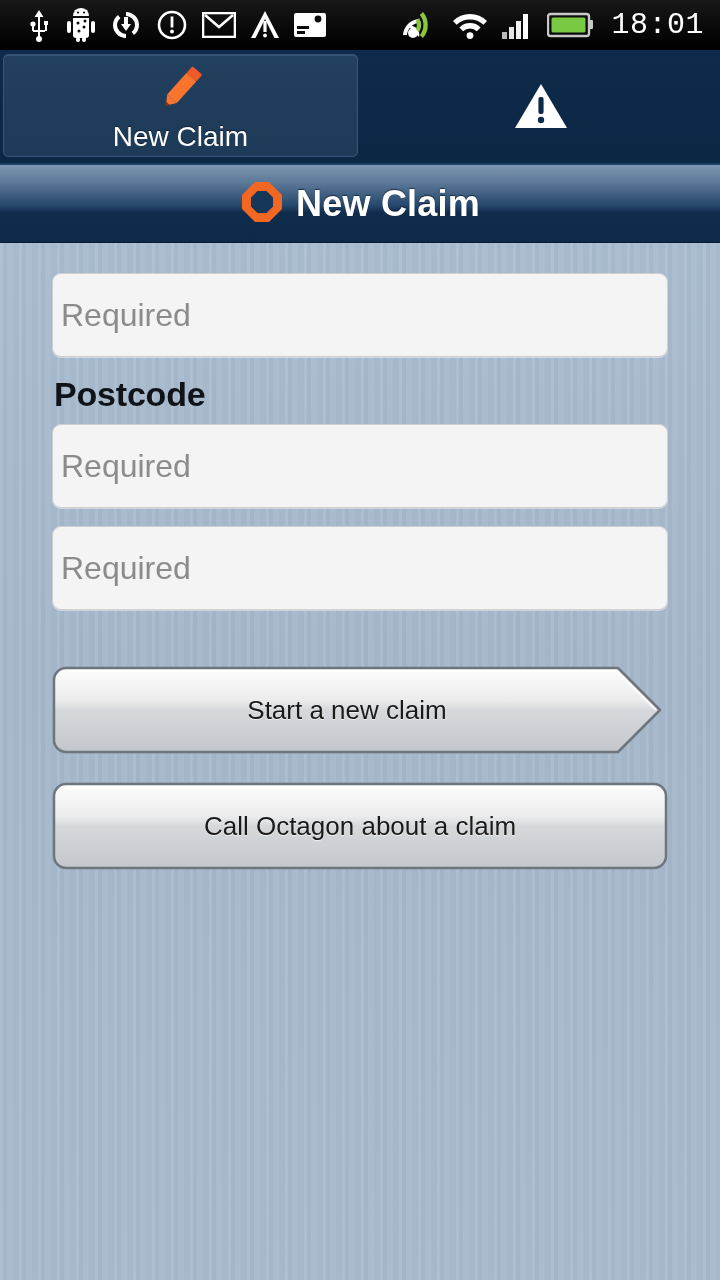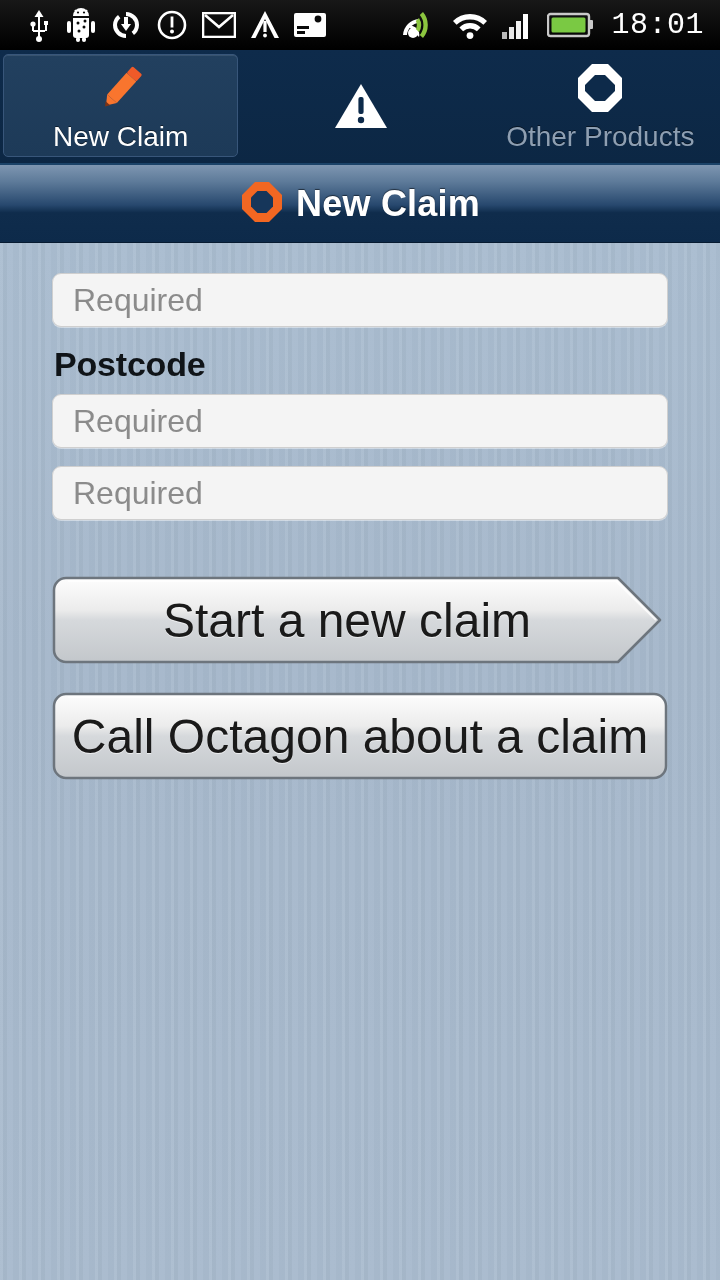--- a/index.html
+++ b/index.html
@@ -77,42 +77,42 @@
       linear-gradient(180deg, #aabdd0 0%, #a6b8cb 40%, #a9bbce 100%);
     padding:30px 52px 0 52px;
     overflow:hidden;
   }
   .field{ margin-bottom:8px; }
   .field-label{
     font-size:34px; font-weight:bold; color:#101418;
     margin:0 0 10px 2px; letter-spacing:-.2px;
   }
   .field-input{
-    width:100%; height:54px;
+    width:100%; height:84px;
     background:#f4f4f4;
     border:1px solid #cfcfcf;
     border-radius:9px;
     font-size:32px; color:#5a5a5a;
-    padding:0 20px;
+    padding:0 8px;
     font-family:"Liberation Sans", sans-serif;
     box-shadow:0 1px 0 rgba(255,255,255,.45);
     outline:none;
   }
   .field-input::placeholder{ color:#8b8b8b; opacity:1; }
   .field + .field{ margin-top:18px; }
 
   .buttons{ margin-top:52px; }
   .btn-wrap{ position:relative; width:100%; height:96px; margin-bottom:20px; }
 
   
   .btn-svg{ position:absolute; inset:0; width:100%; height:100%; }
   .btn-label{
     position:absolute; inset:0;
     display:flex; align-items:center; justify-content:center;
-    font-size:48px; color:#1a1a1a;
+    font-size:26px; color:#1a1a1a;
     text-shadow:0 1px 0 rgba(255,255,255,.6);
     pointer-events:none;
   }
   .btn-label.shifted{ padding-right:26px; }
 </style>
 </head>
 <body>
 
 <div class="statusbar">
   <div class="sb-left">
@@ -237,29 +237,20 @@
   <div class="tab">
     <span class="tab-icon">
       <svg width="60" height="56" viewBox="0 0 60 56">
         <path d="M30 6 L56 50 L4 50 Z" fill="#ffffff"></path>
         <rect x="27.4" y="19" width="5.2" height="17" rx="2" fill="#0d2a4a"></rect>
         <circle cx="30" cy="42" r="3.2" fill="#0d2a4a"></circle>
       </svg>
     </span>
   </div>
 
-  <div class="tab">
-    <span class="tab-icon">
-      <svg width="60" height="56" viewBox="0 0 60 56">
-        <path d="M22 4 H38 L52 18 V38 L38 52 H22 L8 38 V18 Z" fill="#ffffff"></path>
-        <path d="M25 15 H35 L45 25 V31 L35 41 H25 L15 31 V25 Z" fill="#0d2a4a"></path>
-      </svg>
-    </span>
-    <span class="tab-label">Other Products</span>
-  </div>
 </div>
 
 <div class="titlebar">
   <span>
     <svg width="44" height="44" viewBox="0 0 44 44">
       <path d="M15 2 H29 L42 15 V29 L29 42 H15 L2 29 V15 Z" fill="#f26722"></path>
       <path d="M17.5 11 H26.5 L33 17.5 V26.5 L26.5 33 H17.5 L11 26.5 V17.5 Z" fill="#16365a"></path>
     </svg>
   </span>
   <span class="title-text">New Claim</span>

